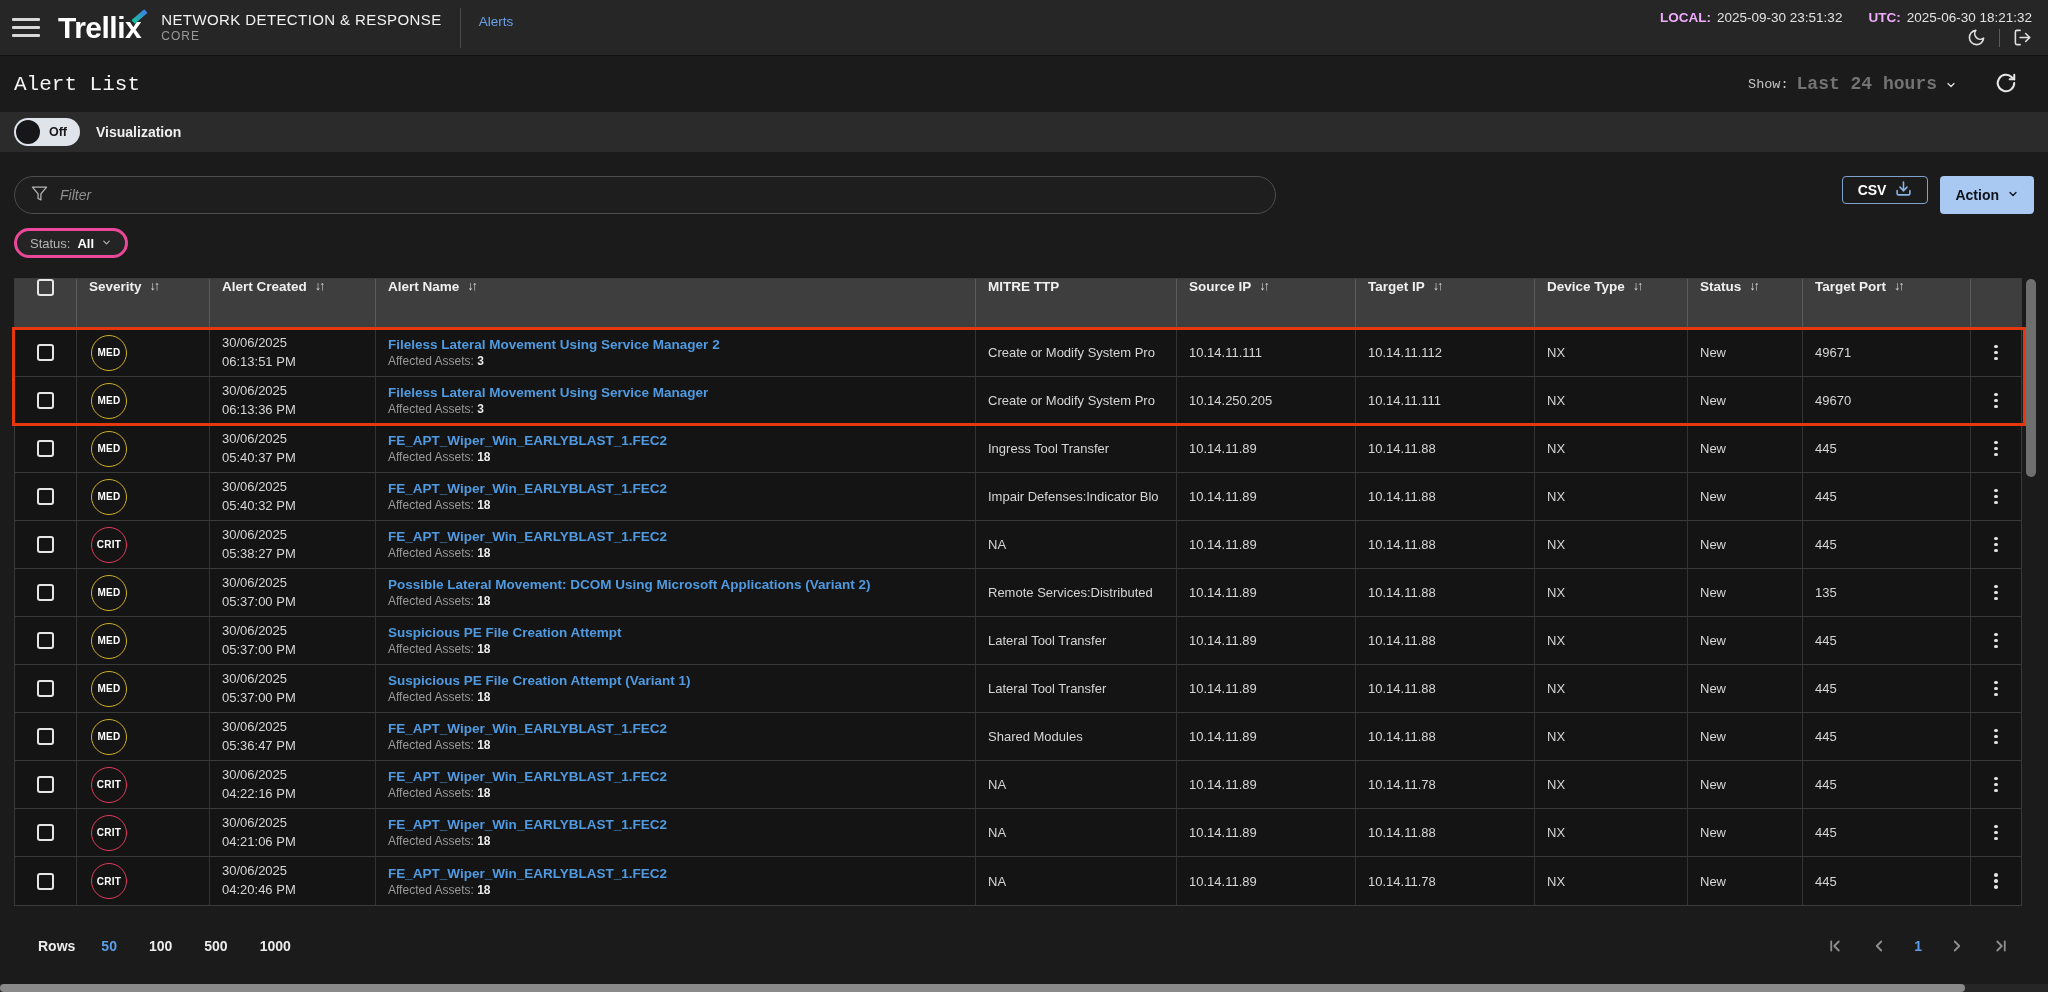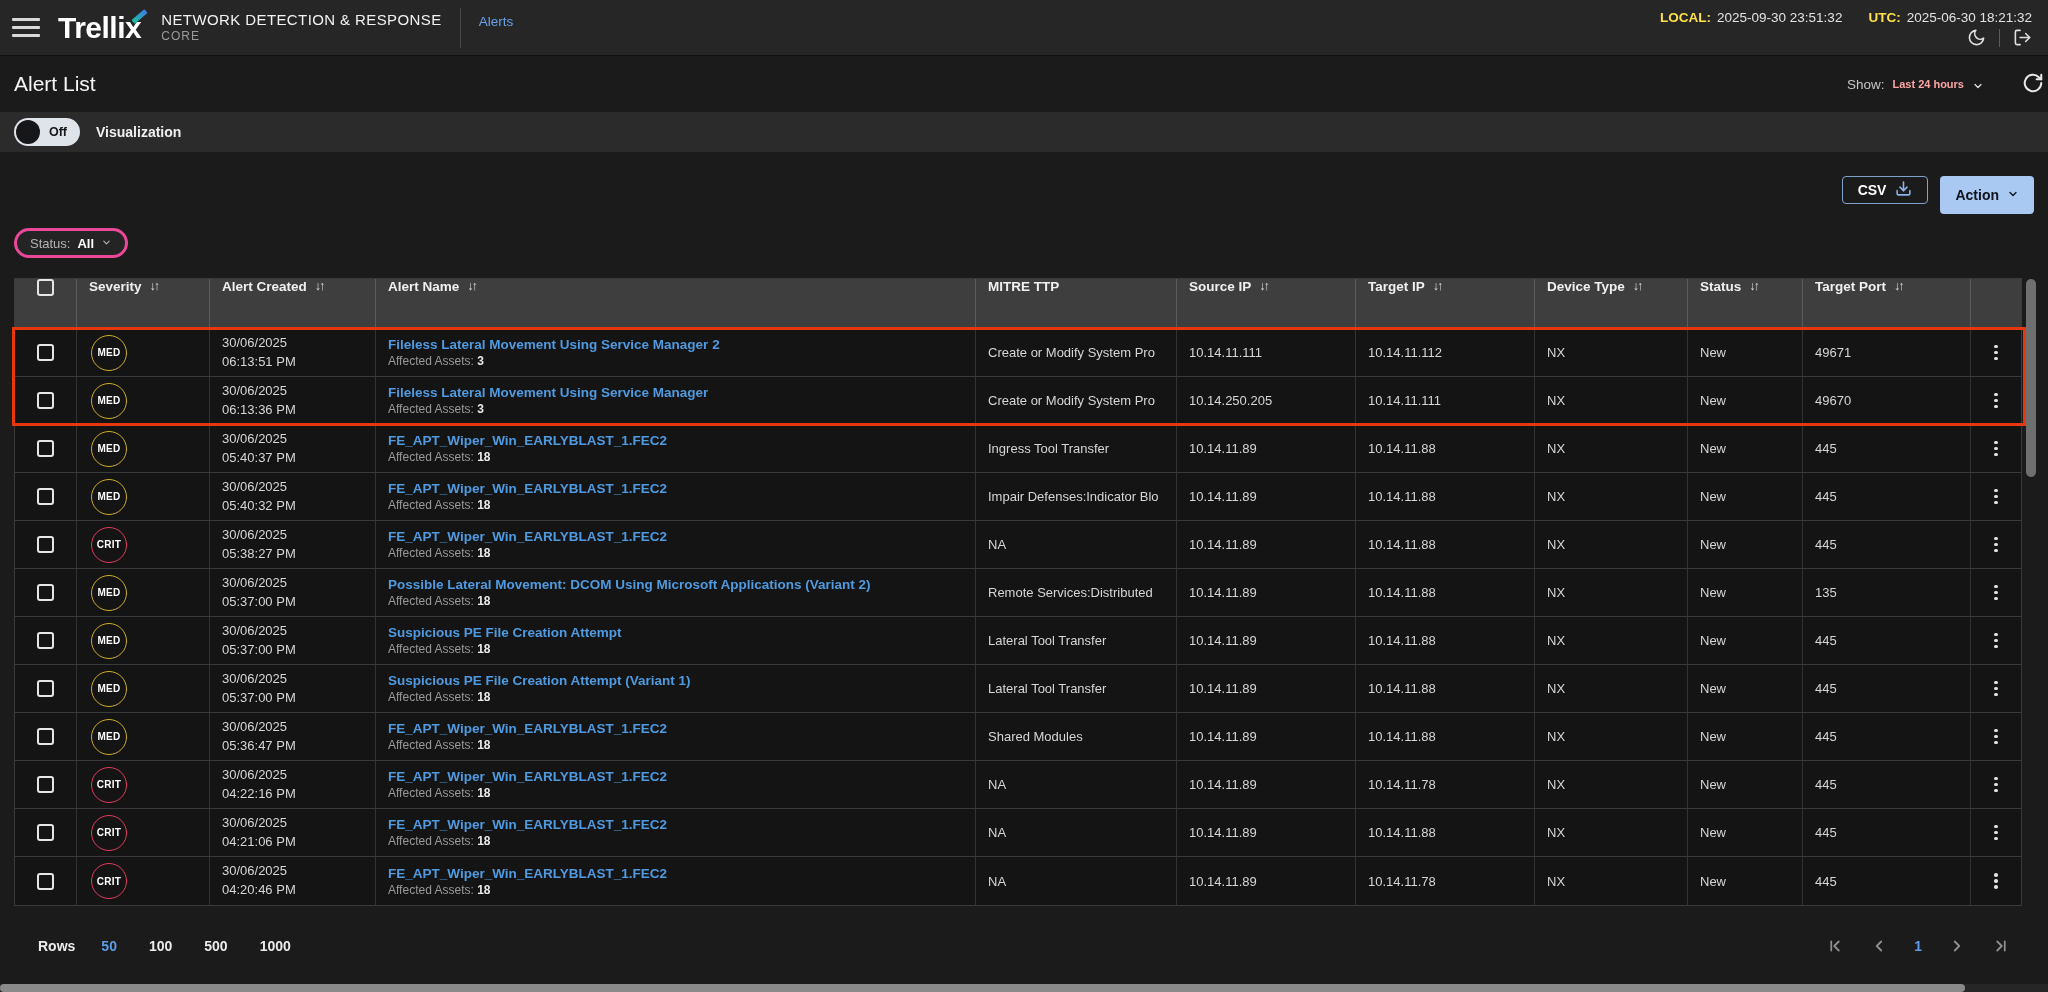--- a/index.html
+++ b/index.html
@@ -17,34 +17,34 @@
   .brand .brand-accent { position:absolute; top:3px; right:-7px; width:17px; height:5px;
             background:linear-gradient(90deg,#15c39a,#3f7de8); transform:rotate(-40deg); border-radius:1px; }
   .product { line-height:1.2; margin-right:18px; }
   .product-name { color:#f2f2f2; font-size:15px; font-weight:500; letter-spacing:0.4px; }
   .product-sub { color:#9a9a9a; font-size:12px; letter-spacing:1px; }
   .vdiv { width:1px; height:40px; background:#4a4a4a; margin-right:18px; }
   .breadcrumb { color:#6ba1e8; font-size:13.5px; text-decoration:none; align-self:flex-start; margin-top:14px; cursor:pointer; }
   .top-spacer { flex:1; }
   .clock-block { display:flex; flex-direction:column; align-items:flex-end; gap:3px; margin-top:2px; }
   .clocks { font-size:13.5px; color:#e2e2e2; display:flex; gap:6px; align-items:baseline; }
-  .clock-label { font-weight:700; color:#fde047;text-align:center; }
+  .clock-label { font-weight:700; color:#f0abfc;text-align:center; }
   .clock-gap { width:14px; }
   .header-icons { display:flex; align-items:center; gap:13px; }
   .icon-btn { background:none; border:none; cursor:pointer; display:flex; align-items:center; padding:0; }
   .icon-btn svg { stroke:#e0e0e0; fill:none; stroke-width:2; stroke-linecap:round; stroke-linejoin:round; }
   .icons-div { width:1px; height:18px; background:#5a5a5a; }
 
   
-  .title-row { height:56px; display:flex; align-items:center; padding:0 4px 0 14px; background:#1b1b1b; }
+  .title-row { height:56px; display:flex; align-items:center; padding:0 31px 0 14px; background:#1b1b1b;font-family:Liberation Mono, monospace; }
   .page-title { color:#f4f4f4; font-size:21px; font-weight:500; }
   .title-spacer { flex:1; }
   .show-group { display:flex; align-items:center; gap:8px; cursor:pointer; margin-right:38px; }
   .show-label { color:#c6c6c6; font-size:13.5px; }
-  .show-value { color:#fca5a5; font-size:11px; font-weight:700; }
+  .show-value { color:#737373; font-size:18px; font-weight:700; }
   .chev { width:12px; height:12px; }
   .chev svg { stroke:#e8e8e8; fill:none; stroke-width:2.4; stroke-linecap:round; stroke-linejoin:round; }
   .refresh-btn { background:none; border:none; cursor:pointer; }
   .refresh-btn svg { stroke:#e8e8e8; fill:none; stroke-width:2.2; stroke-linecap:round; stroke-linejoin:round; }
 
   
   .viz-band { height:40px; background:#2b2b2b; display:flex; align-items:center; padding:0 14px; gap:16px; }
   .toggle { width:66px; height:28px; background:#dfe3ea; border-radius:14px; display:flex; align-items:center; cursor:pointer; }
   .toggle-knob { width:24px; height:24px; background:#17171a; border-radius:50%; margin-left:2px; }
   .toggle-text { flex:1; text-align:center; font-size:12.5px; font-weight:700; color:#17171a; padding-right:4px; }
@@ -203,20 +203,28 @@
 
   <div class="viz-band">
     <div class="toggle">
       <span class="toggle-knob"></span>
       <span class="toggle-text">Off</span>
     </div>
     <span class="viz-label">Visualization</span>
   </div>
 
   <div class="filter-row">
+    <div class="filter-wrap">
+      <span>
+        <svg width="17" height="17" viewBox="0 0 24 24">
+            <polygon points="22 3 2 3 10 12.5 10 19 14 21 14 12.5 22 3"></polygon>
+          </svg>
+      </span>
+      <input class="filter-input" value="" placeholder="Filter" style="">
+    </div>
     <div class="filter-btns">
       <button class="csv-btn">
         <span>CSV</span>
         <span>
           <svg width="17" height="17" viewBox="0 0 24 24">
               <path d="M21 15v4a2 2 0 0 1-2 2H5a2 2 0 0 1-2-2v-4"></path>
               <polyline points="7 10 12 15 17 10"></polyline>
               <line x1="12" y1="15" x2="12" y2="3"></line>
             </svg>
         </span>

